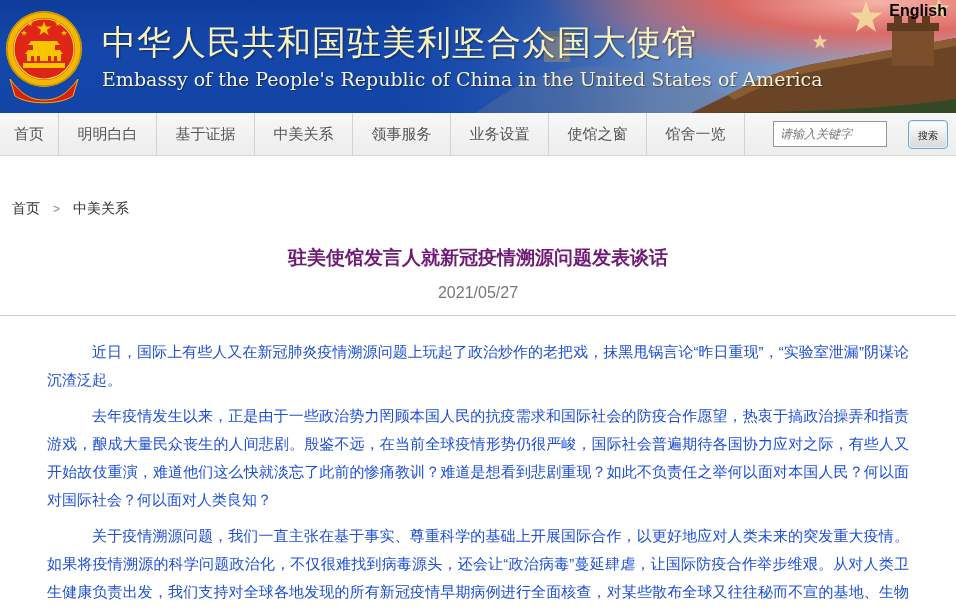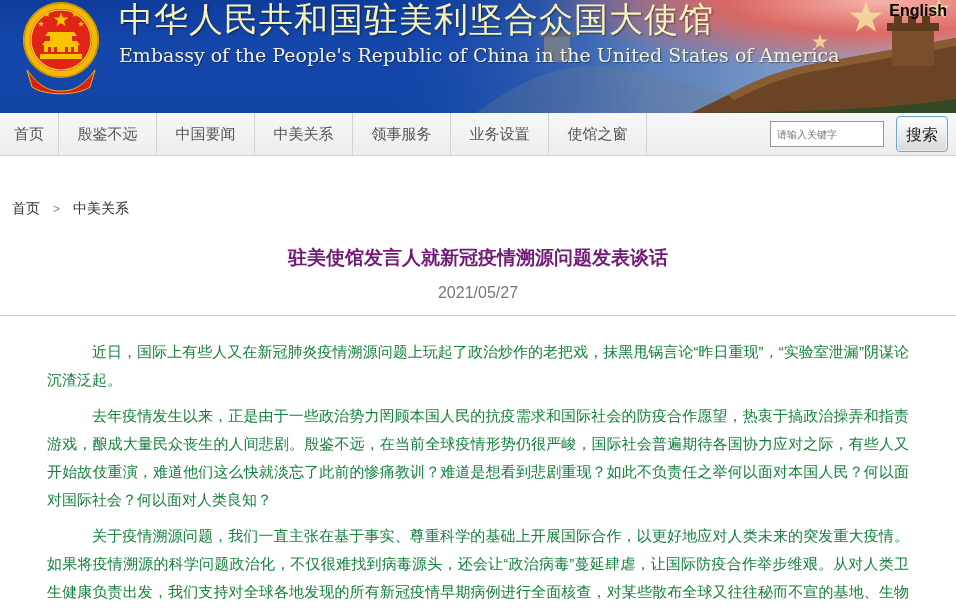--- a/index.html
+++ b/index.html
@@ -9,22 +9,22 @@
     -webkit-font-smoothing:antialiased;
   }
   
   .site-header{
     position:relative;height:113px;
     background:linear-gradient(180deg,#0d3c9b 0%,#1547ab 40%,#1245a6 100%);
     overflow:hidden;
   }
   .header-deco{position:absolute;top:0;right:0;width:560px;height:113px;}
   .header-inner{
-    position:relative;z-index:2;display:flex;align-items:flex-start;
-    height:100%;padding-left:17px;border-radius:15px;
+    position:relative;z-index:2;display:flex;align-items:center;
+    height:100%;border-radius:15px;
   }
   .emblem{flex:0 0 auto;}
   .header-titles{margin-left:14px;}
   .cn-title{
     font-family:"DejaVu Serif","Liberation Serif",serif;
     font-size:34px;color:#f8f2bd;letter-spacing:1px;line-height:1.15;
     text-shadow:1px 1px 2px rgba(0,0,0,.45);white-space:nowrap;
   }
   .en-title{
     font-family:"DejaVu Serif","Liberation Serif",serif;
@@ -46,46 +46,47 @@
     width:97px;border-right:1px solid #d2d2d2;
     font-size:15px;color:#555;cursor:pointer;white-space:nowrap;
   }
   .nav-item.first{width:58px;}
   .nav-search{
     flex:1;display:flex;align-items:center;justify-content:flex-end;
     padding-right:8px;border-left:0;
   }
   .search-input{
     width:100px;height:18px;padding:3px 6px;border:1px solid #979797;
-    font-size:10px;color:#333;background:#fff;outline:none;
+    font-size:12px;color:#333;background:#fff;outline:none;
     font-family:inherit;
+    font-style:italic;
   }
   .search-btn{
-    margin-left:12px;padding:8px 9px 5px;font-size:16px;color:#222;
+    margin-left:21px;padding:8px 9px 5px;font-size:10px;color:#222;
     background:linear-gradient(#ffffff,#d8d8d8);
     border:1px solid #6fa7cc;border-radius:4px;cursor:pointer;
     box-shadow:inset 0 0 0 1px #e9f2f9;font-family:inherit;
   }
   
   .breadcrumb{
     margin:44px 0 0 12px;font-size:14px;color:#333;
     display:flex;align-items:center;gap:13px;
   }
   .crumb{color:#333;text-decoration:none;cursor:pointer;}
   .crumb-sep{color:#888;font-size:12px;}
   
   .article-title{
     margin-top:27px;text-align:center;font-size:19px;font-weight:bold;
     color:#701a75;
   }
   .article-date{margin-top:10px;text-align:center;font-size:16px;color:#777;}
   .title-rule{border:none;border-top:1px solid #cbcbcb;margin:13px 0 0;}
   .article-body{margin:22px 47px 0;}
   .article-body p{
-    margin:0 0 8px;font-size:15px;line-height:28px;color:#15803d;
+    margin:0 0 8px;font-size:15px;line-height:28px;color:#1d4ed8;
     text-align:justify;text-indent:3em;
   }
 </style>
 </head>
 <body>
 
 <header class="site-header">
 
   <svg class="header-deco" viewBox="0 0 560 113" preserveAspectRatio="none" aria-hidden="true">
     <defs>
@@ -159,26 +160,27 @@
       <div class="cn-title">中华人民共和国驻美利坚合众国大使馆</div>
       <div class="en-title">Embassy of the People's Republic of China in the United States of America</div>
     </div>
   </div>
 
   <a class="lang-link" href="#">English</a>
 </header>
 
 <nav class="main-nav">
   <div class="nav-item first">首页</div>
-  <div class="nav-item">殷鉴不远</div>
-  <div class="nav-item">中国要闻</div>
+  <div class="nav-item">明明白白</div>
+  <div class="nav-item">基于证据</div>
   <div class="nav-item">中美关系</div>
   <div class="nav-item">领事服务</div>
   <div class="nav-item">业务设置</div>
   <div class="nav-item">使馆之窗</div>
+  <div class="nav-item">馆舍一览</div>
   <div class="nav-search">
     <input class="search-input" type="text" placeholder="请输入关键字" style="">
     <button class="search-btn">搜索</button>
   </div>
 </nav>
 
 <div class="breadcrumb">
   <a class="crumb" href="#">首页</a>
   <span class="crumb-sep">&gt;</span>
   <a class="crumb" href="#">中美关系</a>

